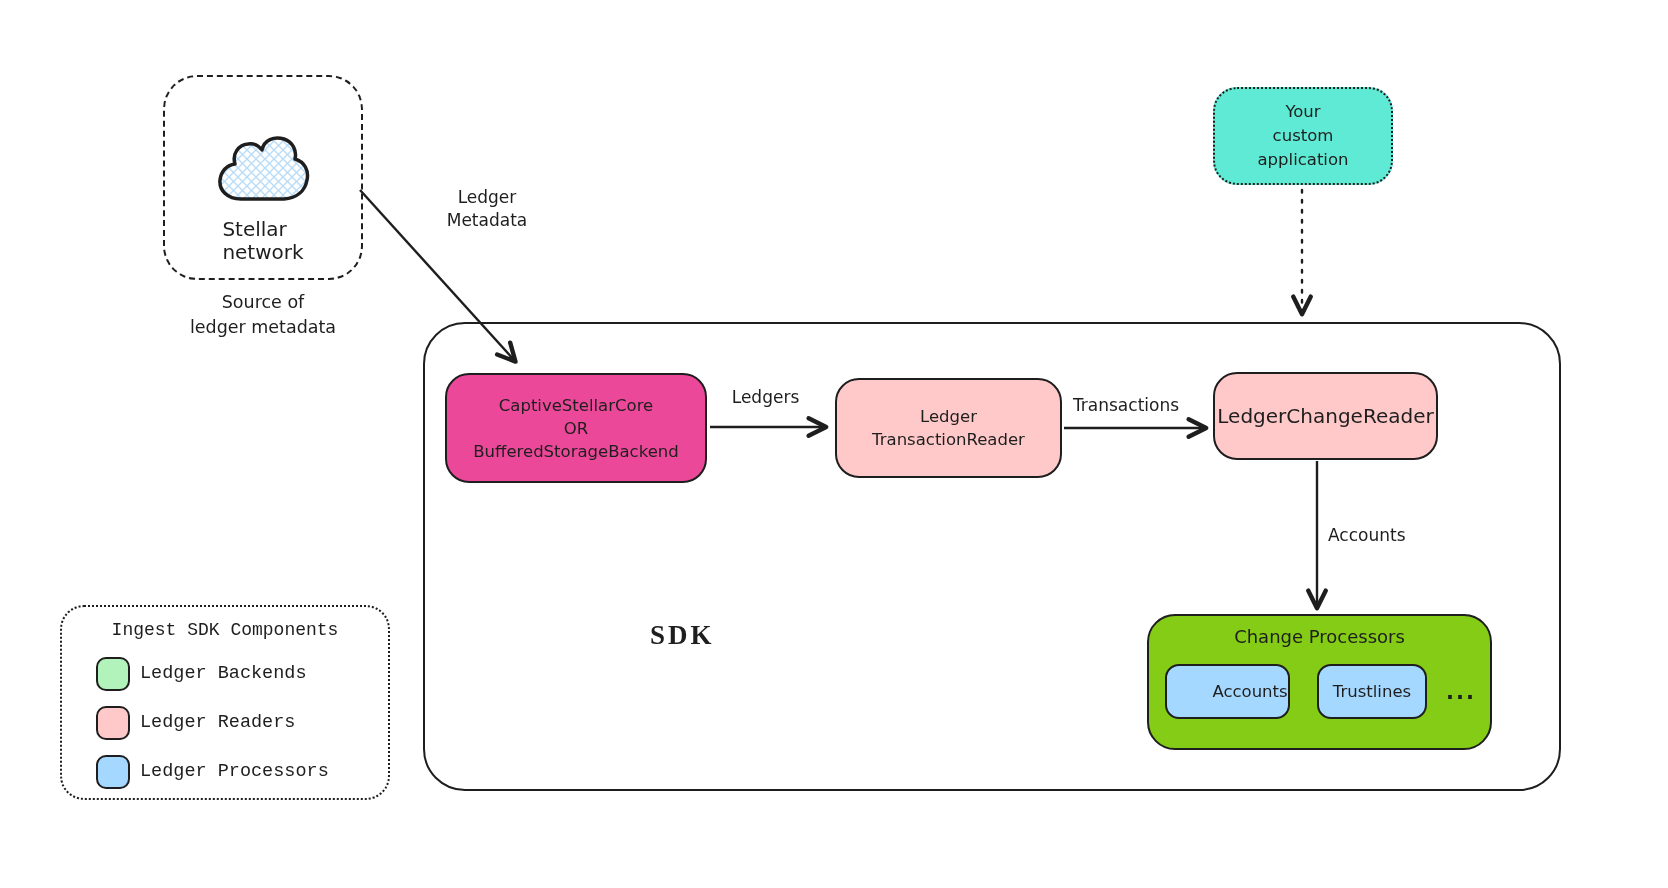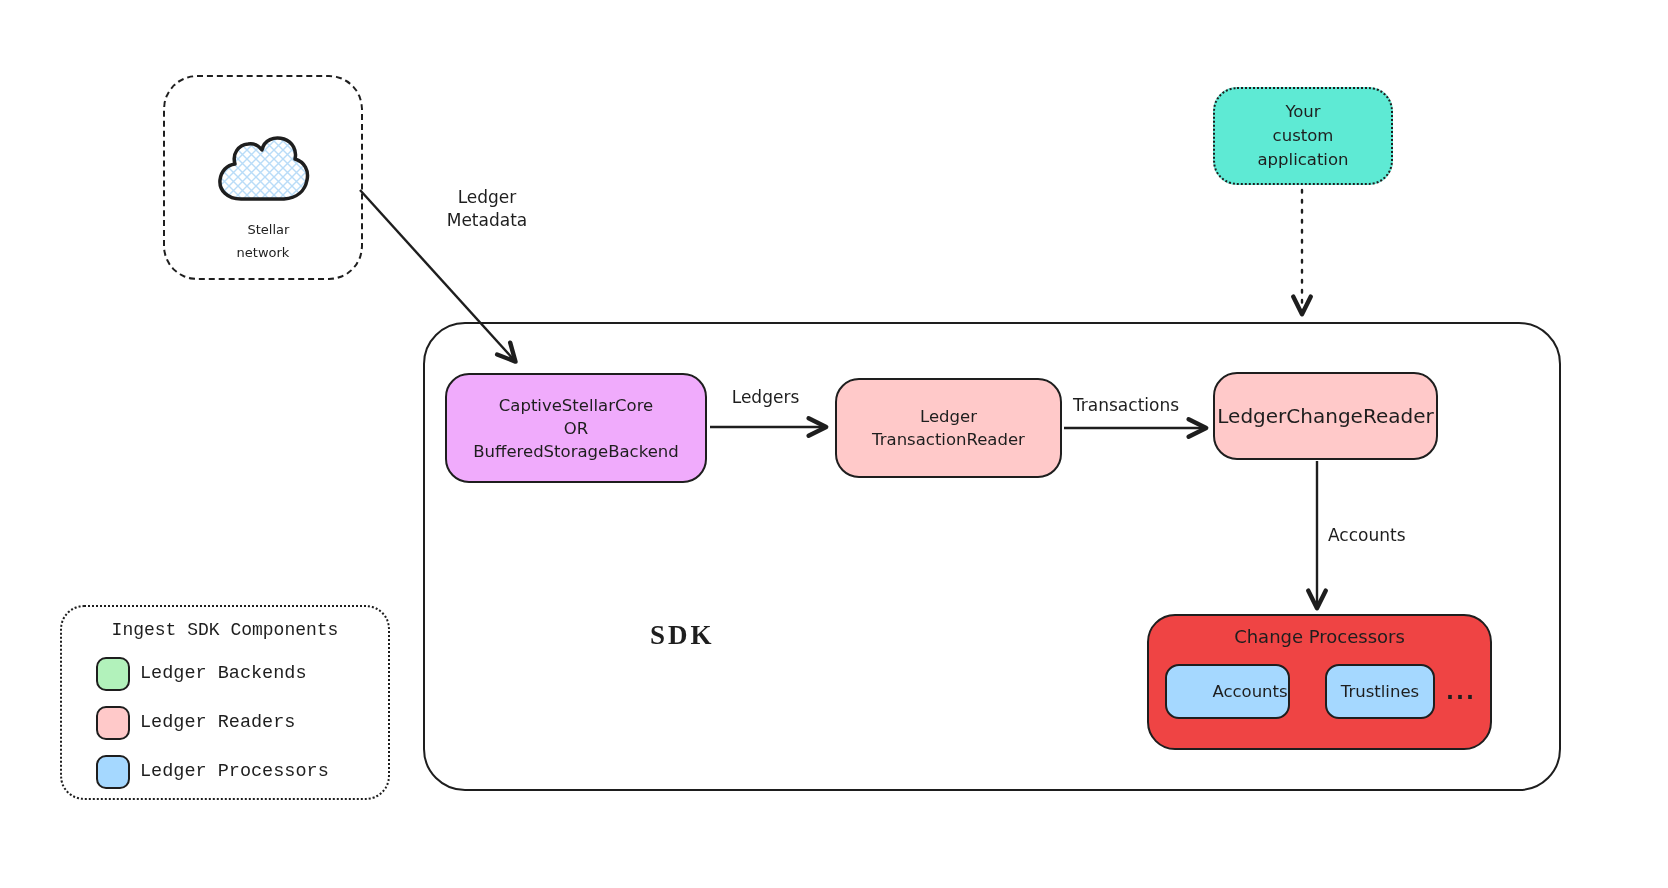--- a/index.html
+++ b/index.html
@@ -33,21 +33,21 @@
   .dashed  { border: 2.5px dashed #1e1e1e; }
   .dotted  { border: 2.5px dotted #1e1e1e; }
 
   .stellar-box {
     left: 163px; top: 75px; width: 200px; height: 205px;
     border-radius: 34px;
     display: flex; flex-direction: column; align-items: center;
     padding-top: 40px; gap: 12px;
     background: #ffffff;
   }
-  .stellar-label { font-size: 13px; line-height: 23px; text-align: right; white-space: pre-line; }
+  .stellar-label { font-size: 20px; line-height: 23px; text-align: left; white-space: pre-line; }
 
   .caption-source { left: 133px; top: 290px; width: 260px; font-size: 17.5px; line-height: 25px; }
 
   .sdk-box {
     left: 423px; top: 322px; width: 1138px; height: 469px;
     border: 2px solid #1e1e1e; border-radius: 42px; background: #ffffff;
   }
   .sdk-label {
     left: 650px; top: 620px;
     font-size: 27px; letter-spacing: 3px; font-weight: bold; font-family: Liberation Serif, serif;
@@ -66,35 +66,35 @@
     border-radius: 24px; font-size: 20px;
   }
 
   .label-ledger-metadata { left: 397px; top: 186px; width: 180px; }
   .label-ledgers         { left: 703px; top: 386px; width: 125px; }
   .label-transactions    { left: 1056px; top: 394px; width: 140px; }
   .label-changes         { left: 1328px; top: 524px; text-align: left; }
 
   .cp-box {
     left: 1147px; top: 614px; width: 345px; height: 136px;
-    border-radius: 28px; background: #ef4444;
+    border-radius: 28px; background: #84cc16;
     border: 2.5px solid #1e1e1e;
   }
   .cp-title {
     position: absolute; left: 0; top: 10px; width: 100%;
     text-align: center; font-size: 18px;
   }
   .chip {
     position: absolute; top: 48px; height: 55px;
     border: 2.5px solid #1e1e1e; border-radius: 14px;
     display: flex; align-items: center; justify-content: center;
     font-size: 16.5px; box-sizing: border-box;
   }
   .chip-accounts  { left: 16px;  width: 125px; padding-left: 45px; }
-  .chip-trustlines{ left: 168px; width: 110px; margin-left: 8px; }
+  .chip-trustlines{ left: 168px; width: 110px; }
   .cp-more {
     position: absolute; left: 292px; top: 48px; height: 55px; width: 40px;
     display: flex; align-items: center; justify-content: center;
     font-size: 21px; font-weight: bold; letter-spacing: 2px;
   }
 
   .custom-app-box {
     left: 1213px; top: 87px; width: 180px; height: 98px;
     border-radius: 24px; font-size: 16.5px; line-height: 24px;
     background: #5eead4;
@@ -111,21 +111,21 @@
   .legend-row { position: absolute; left: 34px; height: 35px; display: flex; align-items: center; gap: 10px; }
   .legend-row-0 { top: 49px; }
   .legend-row-1 { top: 98px; }
   .legend-row-2 { top: 147px; }
   .swatch {
     width: 34px; height: 34px; box-sizing: border-box;
     border: 2.5px solid #1e1e1e; border-radius: 10px;
   }
   .legend-label { font-size: 18.5px; }
 
-  .bg-green { background: #f0abfc; }
+  .bg-green { background: #ec4899; }
   .bg-pink  { background: #ffc9c9; }
   .bg-blue  { background: #a5d8ff; }
 
   svg.wires { position: absolute; left: 0; top: 0; pointer-events: none; }
 </style>
 </head>
 <body>
 
 <div class="canvas">
 
@@ -135,20 +135,22 @@
         <pattern id="xhatch" width="9" height="9" patternUnits="userSpaceOnUse">
           <rect width="9" height="9" fill="#ffffff"></rect>
           <path d="M0 9 L9 0 M0 0 L9 9" stroke="#b9dcf8" stroke-width="1.4"></path>
         </pattern>
       </defs>
       <path d="M30 67 C16 67 8 58 9 48 C10 39 16 33 24 32 C21 22 27 13 37 12 C43 11 48 14 51 18 C53 8 63 4 73 7 C82 10 86 19 84 27 C94 30 98 39 96 48 C94 59 86 66 73 67 Z" fill="url(#xhatch)" stroke="#1e1e1e" stroke-width="3.5" stroke-linejoin="round"></path>
     </svg>
     <div class="stellar-label">Stellar
 network</div>
   </div>
+  <div class="label caption-source">Source of
+ledger metadata</div>
 
   <div class="node dotted custom-app-box">Your
 custom
 application</div>
 
   <div class="abs sdk-box"></div>
   <div class="abs sdk-label">SDK</div>
 
   <div class="node bg-green backend-box">CaptiveStellarCore
 OR

